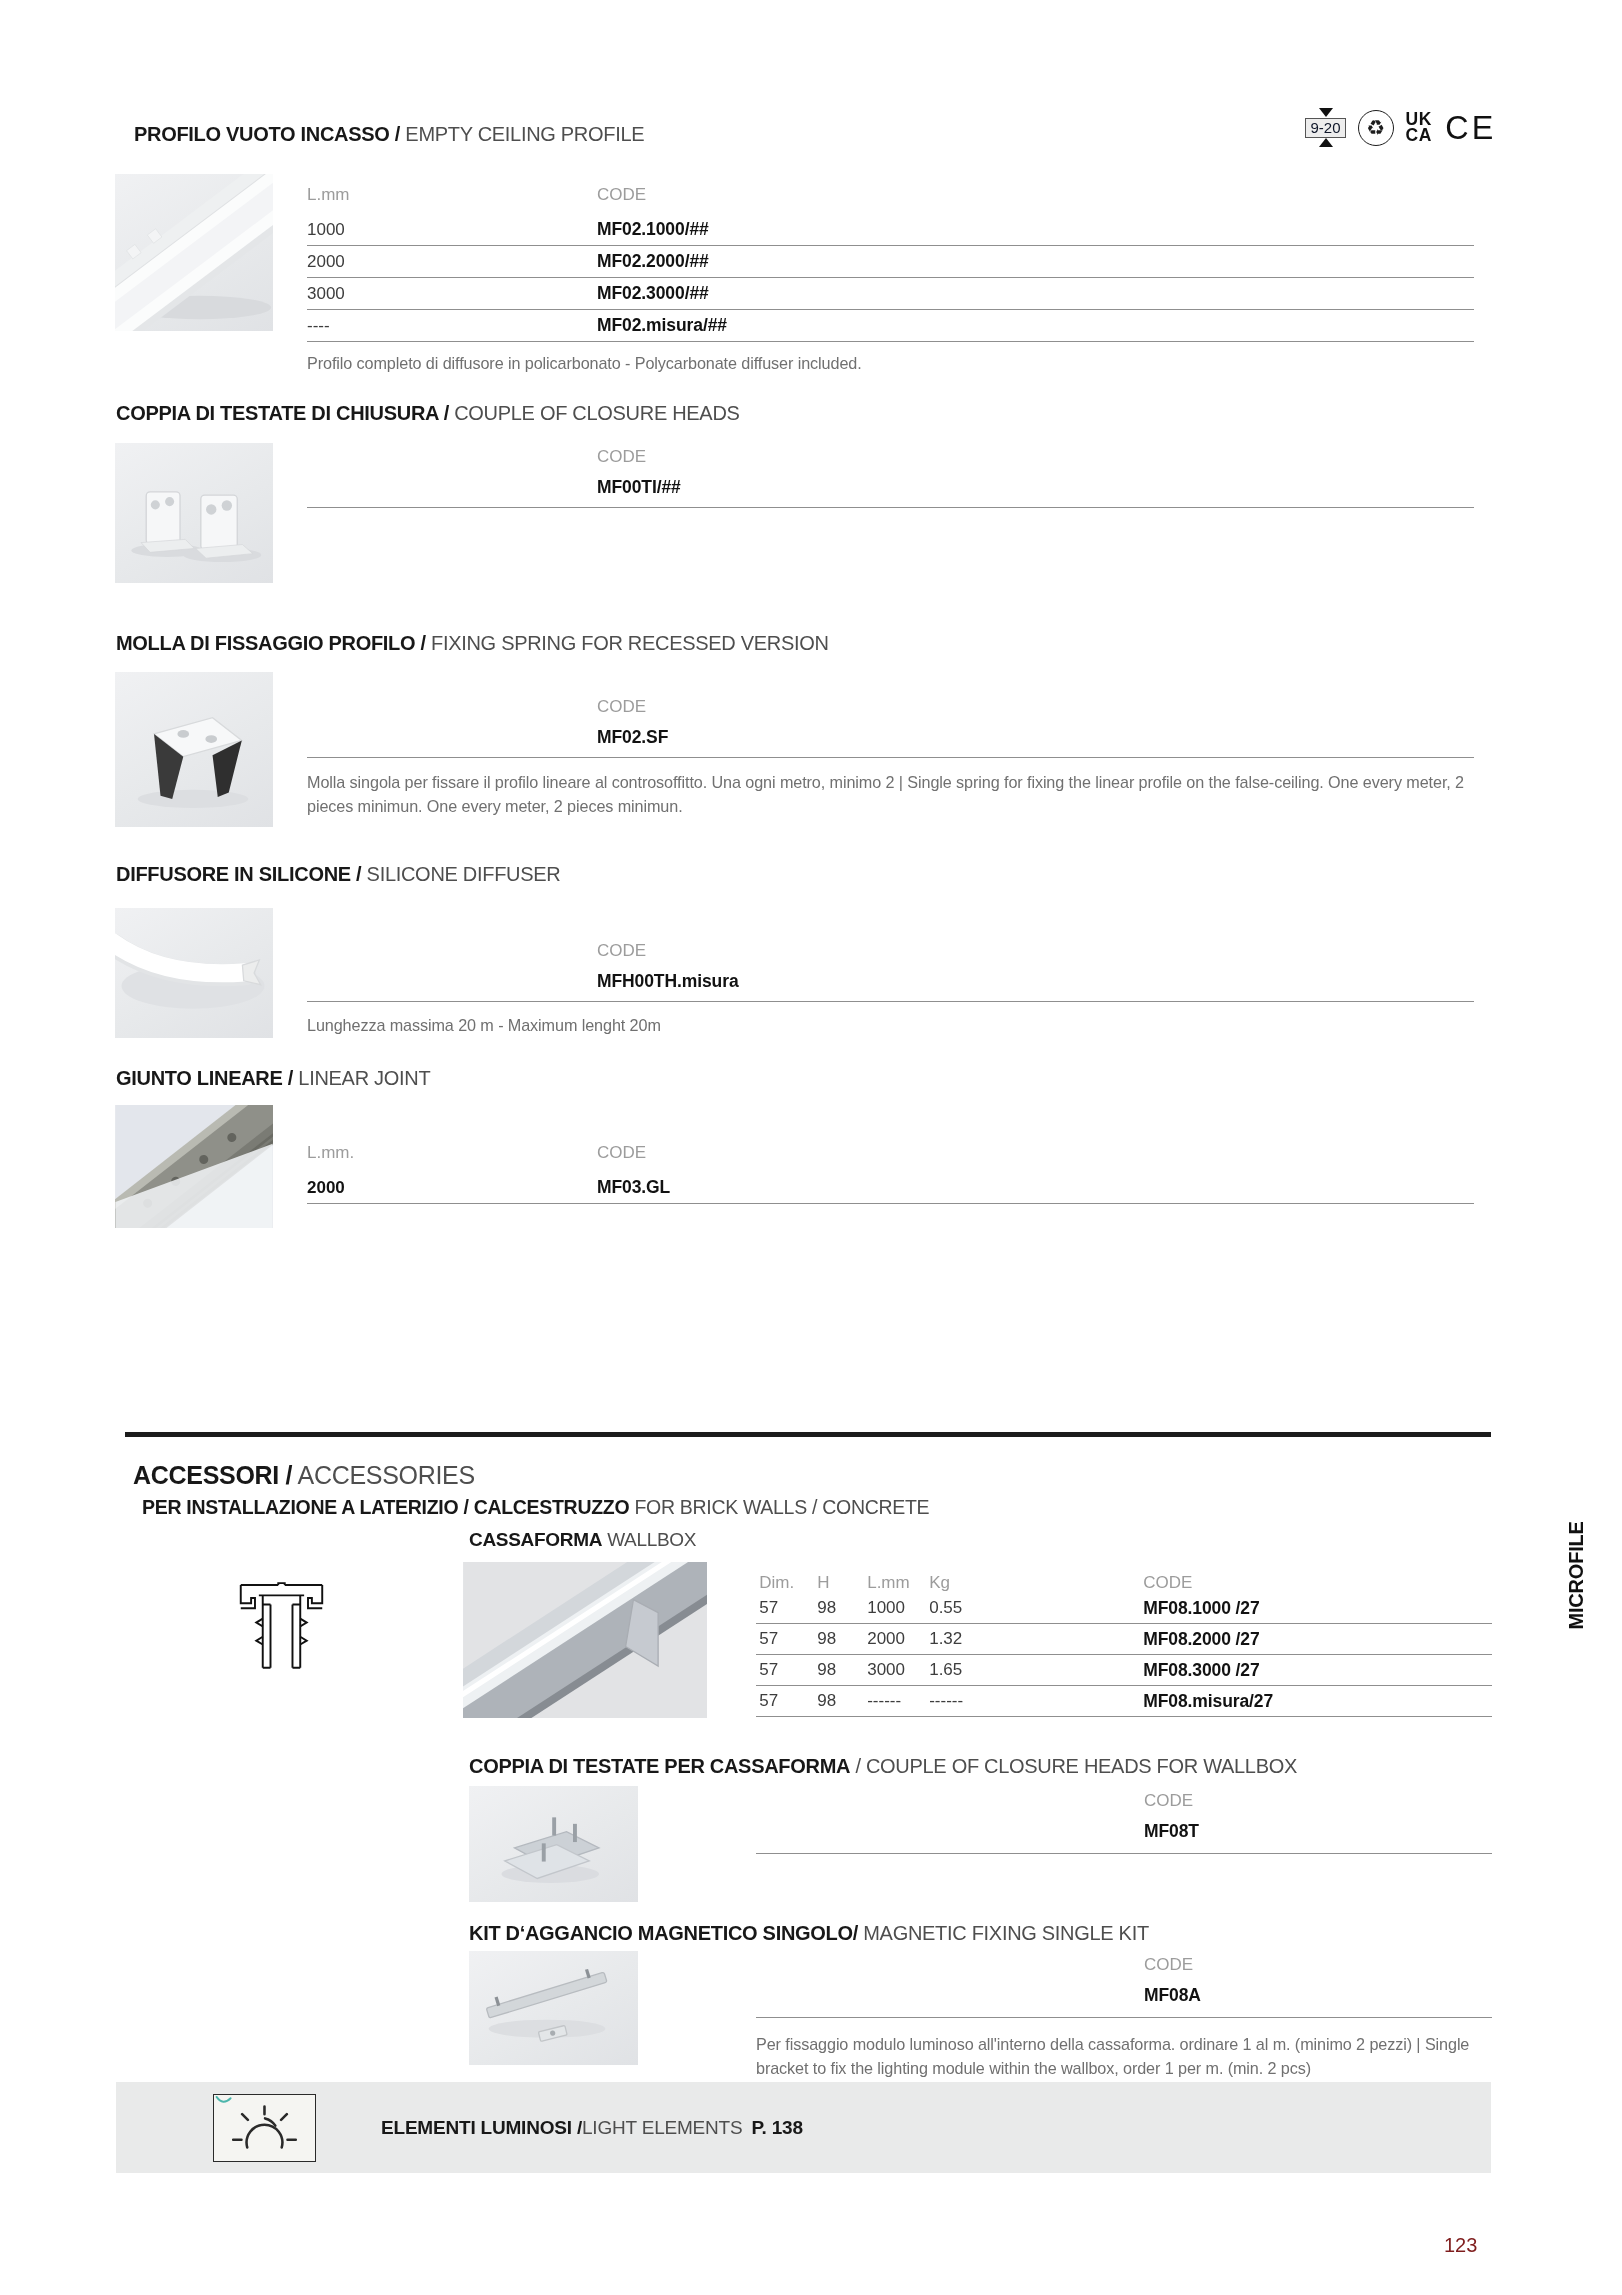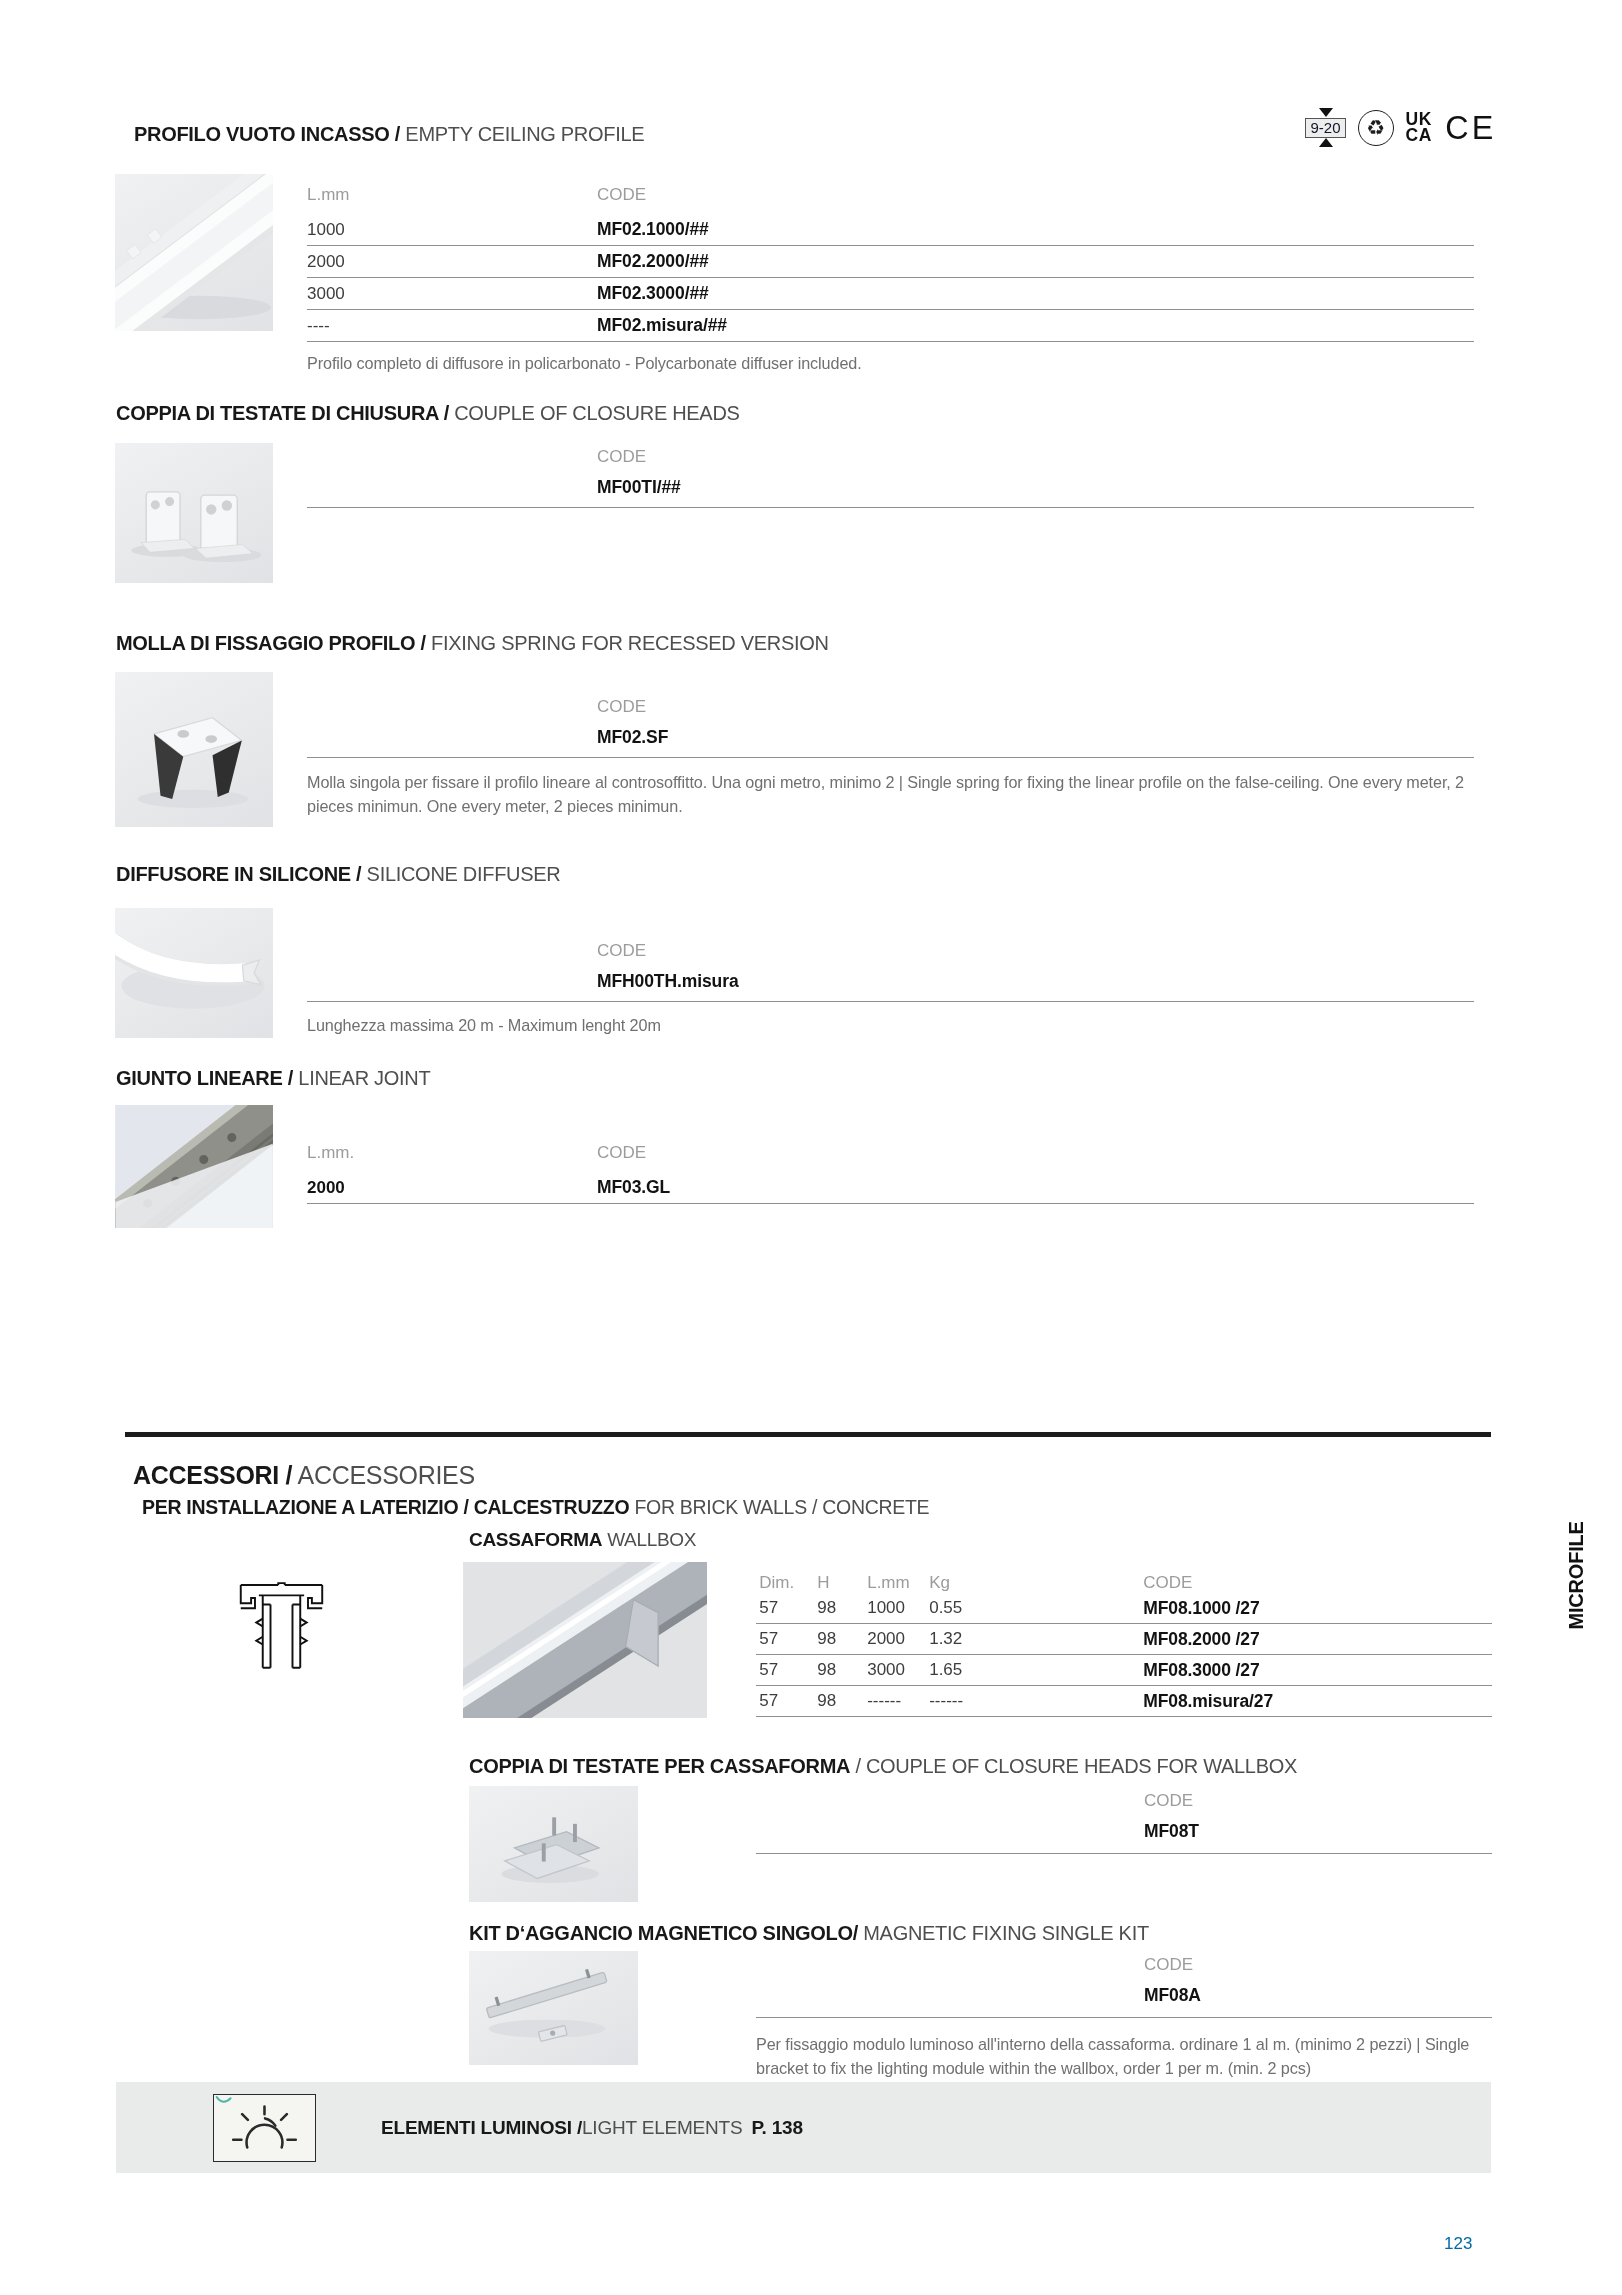--- a/index.html
+++ b/index.html
@@ -57,21 +57,21 @@
   .badge{border:1.3px solid #555;background:#ededed;font-size:15px;color:#0f172a;padding:0.6px 4.5px;margin:0.6px 0;}
   .recycle{width:34px;height:34px;border:1.9px solid #1d1d1d;border-radius:50%;display:flex;align-items:center;justify-content:center;font-size:21px;color:#1d1d1d;}
   .ukca{font-weight:800;font-size:17.5px;line-height:0.88;letter-spacing:0.6px;color:#111;}
   .ce{font-size:34px;font-weight:500;letter-spacing:3.2px;color:#111;transform:scaleX(0.95);}
 
   
   .divider{position:absolute;left:125px;top:1432px;width:1366px;height:4.5px;background:#1c1c1c;}
   .footer-bar{position:absolute;left:116px;top:2082px;width:1375px;height:91px;background:#e9eaea;}
   .lamp-box{position:absolute;left:97px;top:11.7px;width:103px;height:68px;background:#f5f5f2;border:1.9px solid #2a2a2a;box-sizing:border-box;}
   .footer-text{position:absolute;left:265px;top:0;height:91px;display:flex;align-items:center;font-size:19px;letter-spacing:-0.2px;}
-  .page-num{position:absolute;left:1444px;top:2234px;font-size:17px;color:#0369a1;}
+  .page-num{position:absolute;left:1444px;top:2234px;font-size:20px;color:#7f1d1d;}
   .microfile{position:absolute;left:1529px;top:1568px;width:97px;height:26px;transform:rotate(-90deg);
              font-size:20px;font-weight:bold;color:#111;text-align:center;letter-spacing:-0.2px;}
 
   .tech-drawing{position:absolute;left:233px;top:1576px;width:97px;height:99px;}
 </style>
 </head>
 <body>
 
 <div id="page">
 

